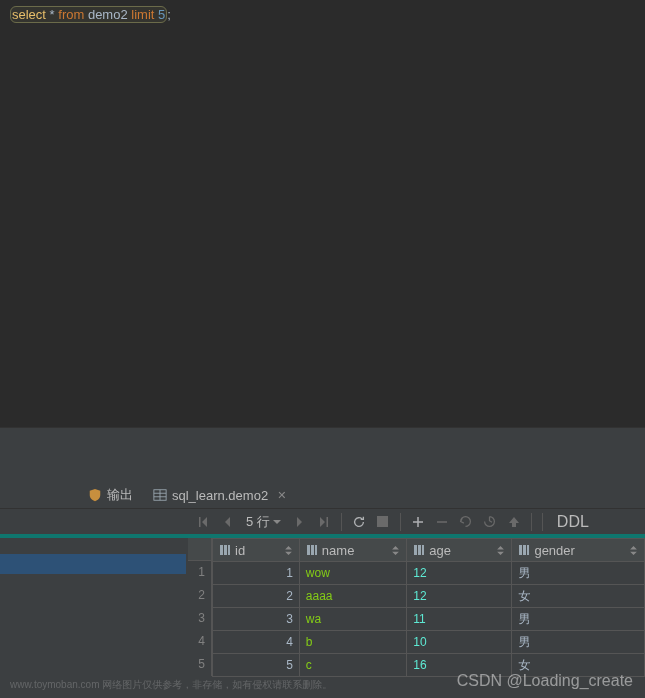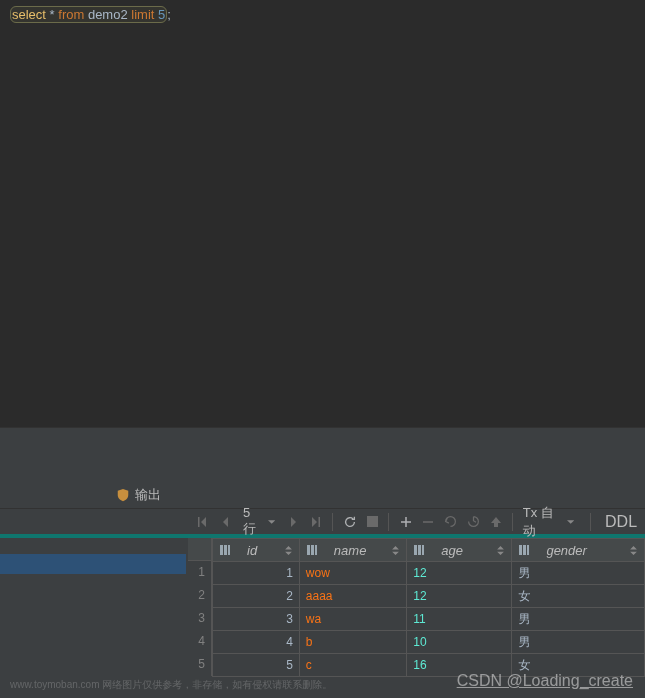--- a/index.html
+++ b/index.html
@@ -13,51 +13,51 @@
     .kw-table { color: #a9b7c6; }
     .kw-limit { color: #cc7832; }
     .kw-num { color: #6897bb; }
     .kw-semi { color: #a9b7c6; }
     .highlight-box { background: rgba(80,80,60,0.25); border: 1px solid #6b6b4a; padding: 0 1px; border-radius: 6px; }
     
     .gap { height: 54px; background: #3c3f41; }
     
     .results-panel { background: #3c3f41; }
     
-    .tabs-row { display: flex; align-items: center; padding-left: 108px; height: 26px; background: #3c3f41; gap: 4px; }
+    .tabs-row { display: flex; align-items: center; padding-left: 80px; height: 26px; background: #3c3f41; gap: 4px; }
     .tab-item { display: flex; align-items: center; gap: 5px; padding: 4px 8px; color: #bbb; cursor: pointer; }
     .tab-item svg, .tab-item .ico { width: 14px; height: 14px; }
     .tab-close { color: #888; margin-left: 4px; font-size: 11px; }
     
     .toolbar-row { display: flex; align-items: center; padding-left: 192px; height: 30px; background: #3c3f41; border-top: 1px solid #323232; border-bottom: 4px solid #0f766e; gap: 2px; }
     .tool-btn { width: 22px; height: 22px; display: flex; align-items: center; justify-content: center; color: #aeb0b2; cursor: pointer; border-radius: 3px; }
     .tool-btn.disabled { color: #6a6a6a; }
     .tool-sep { width: 1px; height: 18px; background: #555; margin: 0 4px; }
     .row-count { color: #bbb; font-size: 12px; padding: 0 6px; display:flex; align-items:center; gap:3px; }
     .tx-text { color: #bbb; font-size: 12px; padding: 0 4px; display: flex; align-items: center; gap: 3px; margin-left: auto; margin-right: 6px; }
     .ddl-text { color: #bbb; font-size: 16px; padding: 0 8px; }
     
     .grid-wrap { display: flex; padding-left: 188px; }
     .gutter-col { width: 24px; background: #3c3f41; text-align: right; }
     .gutter-cell { height: 23px; line-height: 23px; color: #808080; font-size: 12px; padding-right: 6px; border-right: 1px solid #555; }
     
     .data-table { border-collapse: collapse; background: #3c3f41; flex: 1; }
     .data-table th, .data-table td { height: 23px; border: 1px solid #555; padding: 0 6px; font-size: 12px; }
     .data-table th { background: #45494a; color: #bbb; font-weight: normal; text-align: left; }
     .th-inner { display: flex; align-items: center; gap: 4px; justify-content: space-between; }
-    .th-label { display: flex; align-items: center; gap: 16px; font-style: italic; }
+    .th-label { display: flex; align-items: center; gap: 4px; }
     .col-ico { width: 12px; height: 12px; }
     .sort-ico { width: 9px; height: 9px; fill: #888; }
     .col-id { width: 76px; text-align: right; color: #a9b7c6; }
-    .col-name { width: 94px; color: #f97316; }
+    .col-name { width: 94px; color: #84cc16; }
     .col-age { width: 92px; text-align: left; color: #5eead4; }
     .col-gender { width: 116px; color: #a9b7c6; margin-left: 38px; }
     
     .watermark1 { position: absolute; left: 10px; bottom: 6px; color: rgba(200,200,200,0.28); font-size: 10px; }
-    .watermark2 { position: absolute; right: 12px; bottom: 8px; color: rgba(230,230,230,0.55); font-size: 16px; text-decoration: underline; }
+    .watermark2 { position: absolute; right: 12px; bottom: 8px; color: rgba(230,230,230,0.55); font-size: 16px; }
     
     .blue-strip { position: absolute; left: 0; top: 554px; width: 186px; height: 20px; background: #2d5176; }
   </style>
 </head>
 <body>
 
 <div class="editor-area">
   <div class="sql-line">
     <span class="highlight-box"><span class="kw-select">select</span> <span class="kw-star">*</span> <span class="kw-from">from</span> <span class="kw-table">demo2</span> <span class="kw-limit">limit</span> <span class="kw-num">5</span></span><span class="kw-semi">;</span>
   </div>
@@ -69,20 +69,30 @@
 
 <div class="results-panel">
 
   <div class="tabs-row">
     <div class="tab-item">
       <svg class="ico" viewBox="0 0 16 16">
           <path fill="#c78f3e" d="M8 1l6 2v5c0 4-3 6-6 7-3-1-6-3-6-7V3l6-2z"></path>
         </svg>
       <span>输出</span>
     </div>
+    <div class="tab-item">
+      <svg class="ico" viewBox="0 0 16 16">
+          <rect x="1" y="2" width="14" height="12" fill="none" stroke="#9aa7b0"></rect>
+          <line x1="1" y1="6" x2="15" y2="6" stroke="#9aa7b0"></line>
+          <line x1="1" y1="10" x2="15" y2="10" stroke="#9aa7b0"></line>
+          <line x1="8" y1="2" x2="8" y2="14" stroke="#9aa7b0"></line>
+        </svg>
+      <span>sql_learn.demo2</span>
+      <span class="tab-close">✕</span>
+    </div>
   </div>
 
   <div class="toolbar-row">
     <div class="tool-btn disabled">
         <svg width="12" height="12" viewBox="0 0 12 12">
           <path fill="currentColor" d="M2 1h1.5v10H2zM10 1L5 6l5 5z"></path>
         </svg>
       </div>
     <div class="tool-btn disabled">
         <svg width="10" height="10" viewBox="0 0 10 10">
@@ -136,26 +146,20 @@
         <svg width="13" height="13" viewBox="0 0 16 16">
           <path fill="none" stroke="currentColor" stroke-width="1.5" d="M8 2a6 6 0 11-6 6M8 2v5l3 2"></path>
         </svg>
       </div>
     <div class="tool-btn disabled">
         <svg width="12" height="12" viewBox="0 0 12 12">
           <path fill="currentColor" d="M6 1l5 6H8v4H4V7H1z"></path>
         </svg>
       </div>
     <div class="tool-sep"></div>
-    <div class="tx-text">
-        <span>Tx 自动</span>
-        <svg width="8" height="8" viewBox="0 0 8 8">
-          <path fill="#888" d="M0 2l4 4 4-4z"></path>
-        </svg>
-      </div>
     <div class="tool-sep"></div>
     <div class="ddl-text">DDL</div>
   </div>
 
   <div class="grid-wrap">
     <div class="gutter-col">
       <div class="gutter-cell" style="background:#45494a; border-bottom:1px solid #555;">&nbsp;</div>
       <div class="gutter-cell">1</div>
       <div class="gutter-cell">2</div>
       <div class="gutter-cell">3</div>

